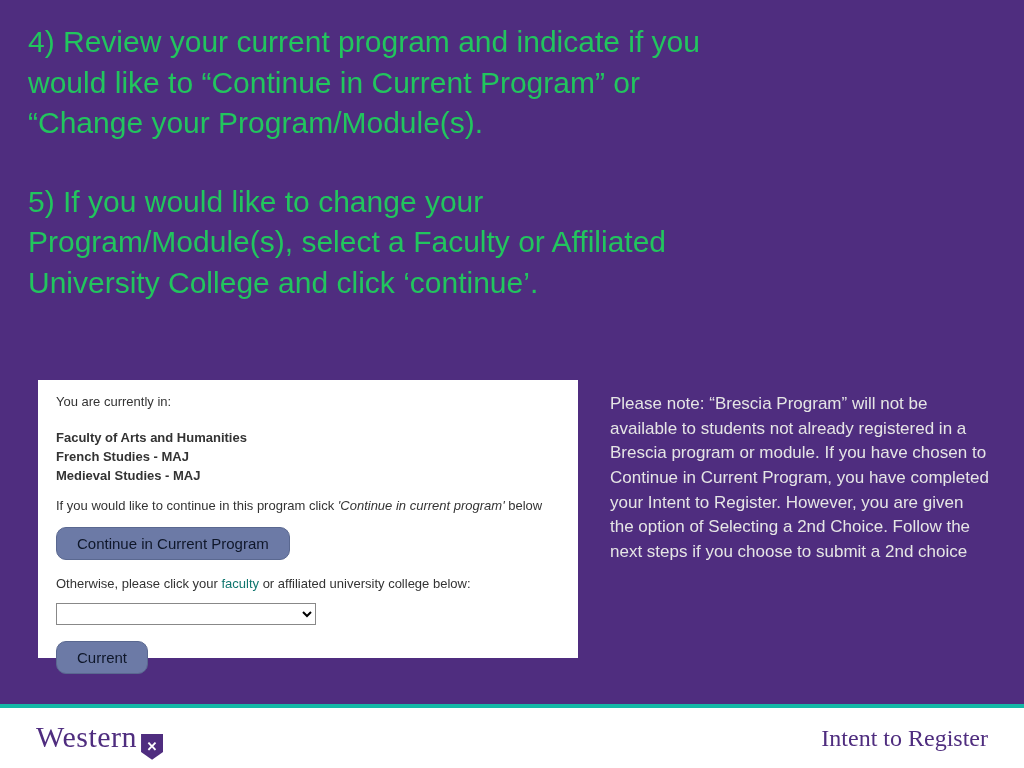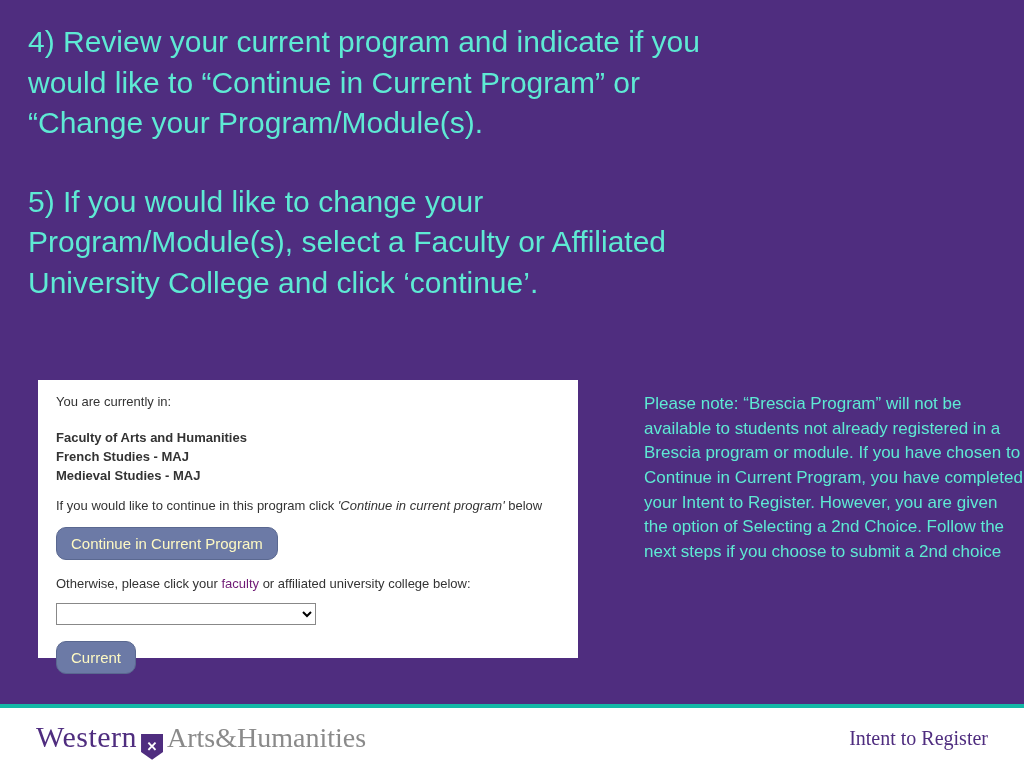--- a/index.html
+++ b/index.html
@@ -7,62 +7,62 @@
   .slide {
     width: 1024px; height: 768px;
     background: #4f2d7f;
     position: relative;
     overflow: hidden;
   }
   .instructions {
     position: absolute;
     left: 28px; top: 22px;
     width: 720px;
-    color: #5eead4;
+    color: #22c55e;
     font-size: 30px;
     line-height: 1.35;
     font-weight: 400;
   }
   .instructions p { margin-bottom: 38px; }
   .sidenote {
     position: absolute;
-    left: 644px; top: 392px;
+    left: 610px; top: 392px;
     width: 380px;
-    color: #5eead4;
+    color: #e5e5e5;
     font-size: 17px;
     line-height: 1.45;
   }
   .panel {
     position: absolute;
     left: 38px; top: 380px;
     width: 540px; height: 278px;
     background: #ffffff;
     padding: 14px 18px;
     font-family: Verdana, Arial, sans-serif;
     color: #333333;
     font-size: 13px;
   }
   .panel .lead { margin-bottom: 20px; }
   .panel .program-lines { font-weight: bold; margin-bottom: 12px; line-height: 1.45; }
   .panel .continue-hint { margin-bottom: 14px; }
   .panel .continue-hint .ital { font-style: italic; }
   .btn {
     display: inline-block;
     background: #6c7aa6;
-    color: #fef9c3;
+    color: #0f172a;
     border: 1px solid #5a6890;
     border-radius: 10px;
-    padding: 7px 14px;
+    padding: 7px 20px;
     font-size: 15px;
     font-family: Verdana, Arial, sans-serif;
     cursor: pointer;
   }
   .btn-wrap { margin-bottom: 16px; }
   .otherwise { margin-bottom: 12px; }
-  .otherwise .link { color: #701a75; }
+  .otherwise .link { color: #0f766e; }
   .select-wrap { margin-bottom: 16px; }
   .faculty-select {
     width: 260px; height: 22px;
     border: 1px solid #888;
     background: #fff;
     font-size: 12px;
   }
   .footer {
     position: absolute;
     left: 0; bottom: 0;
@@ -86,21 +86,21 @@
     background: #4f2d7f;
     margin: 0 4px;
     clip-path: polygon(0 0, 100% 0, 100% 70%, 50% 100%, 0 70%);
     position: relative; top: 4px;
   }
   .logo .shield-x { color: #fff; font-size: 13px; font-family: Arial, sans-serif; font-weight: bold; }
   .logo .dept { font-size: 28px; color: #8a8a8a; font-weight: 400; }
   .footer-right {
     font-family: Georgia, "Times New Roman", serif;
     color: #4f2d7f;
-    font-size: 20px;
+    font-size: 24px;
   }
 </style>
 </head>
 <body>
 
 <div class="slide">
 
   <div class="instructions">
     <p>4) Review your current program and indicate if you would like to “Continue in Current Program” or “Change your Program/Module(s).</p>
     <p>5) If you would like to change your Program/Module(s), select a Faculty or Affiliated University College and click ‘continue’.</p>
@@ -133,18 +133,17 @@
       <button class="btn">Current</button>
     </div>
   </div>
 
   <div class="footer">
     <div class="logo">
       <span class="western">Western</span>
       <span class="shield">
           <span class="shield-x">✕</span>
         </span>
-      <span class="dept">Arts&amp;Humanities</span>
     </div>
     <div class="footer-right">Intent to Register</div>
   </div>
 
 </div>
 
 </body></html>

